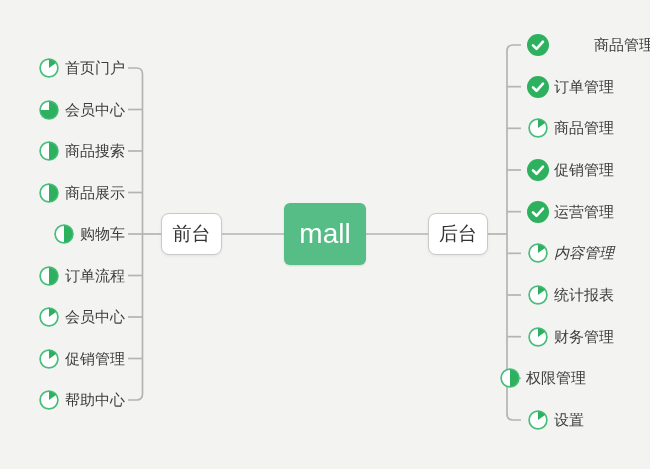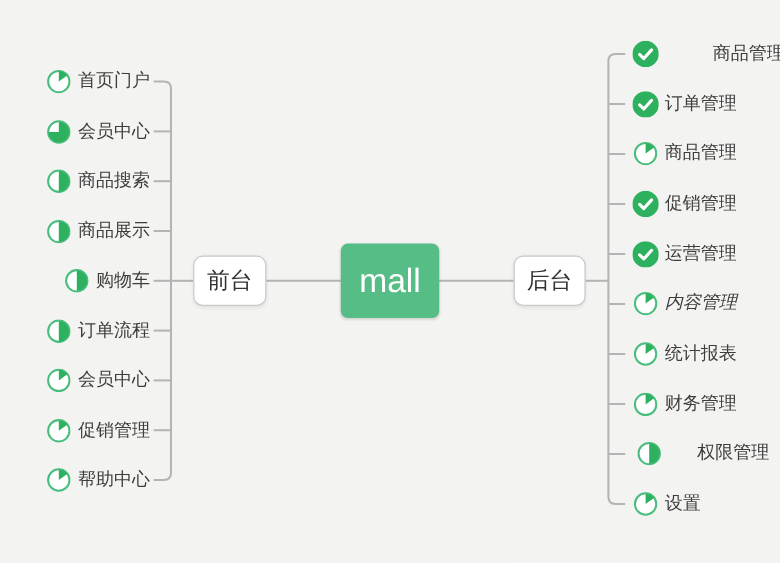--- a/index.html
+++ b/index.html
@@ -222,21 +222,21 @@
       </div>
       <div class="topic" style="top: 325.667px; left: 527px;">
         <span class="icon">
           <svg width="20" height="20" viewBox="0 0 20 20">
     <circle cx="10" cy="10" r="8.9" fill="#fff" stroke="#49bd7d" stroke-width="1.7"></circle>
     <path d="M10 10 L10 1.4 A8.6 8.6 0 0 1 16.96 4.95 Z" fill="#2db15e"></path>
           </svg>
         </span>
         <span class="label">财务管理</span>
       </div>
-      <div class="topic" style="top: 367.333px; left: 530px; gap: 24px;">
+      <div class="topic" style="top: 367.333px; left: 499px;">
         <span class="icon">
           <svg width="20" height="20" viewBox="0 0 20 20">
     <circle cx="10" cy="10" r="8.9" fill="#fff" stroke="#49bd7d" stroke-width="1.7"></circle>
     <path d="M10 10 L10 1.4 A8.6 8.6 0 0 1 10.00 18.60 Z" fill="#2db15e"></path>
           </svg>
         </span>
         <span class="label">权限管理</span>
       </div>
       <div class="topic" style="top: 409px; left: 527px;">
         <span class="icon">

